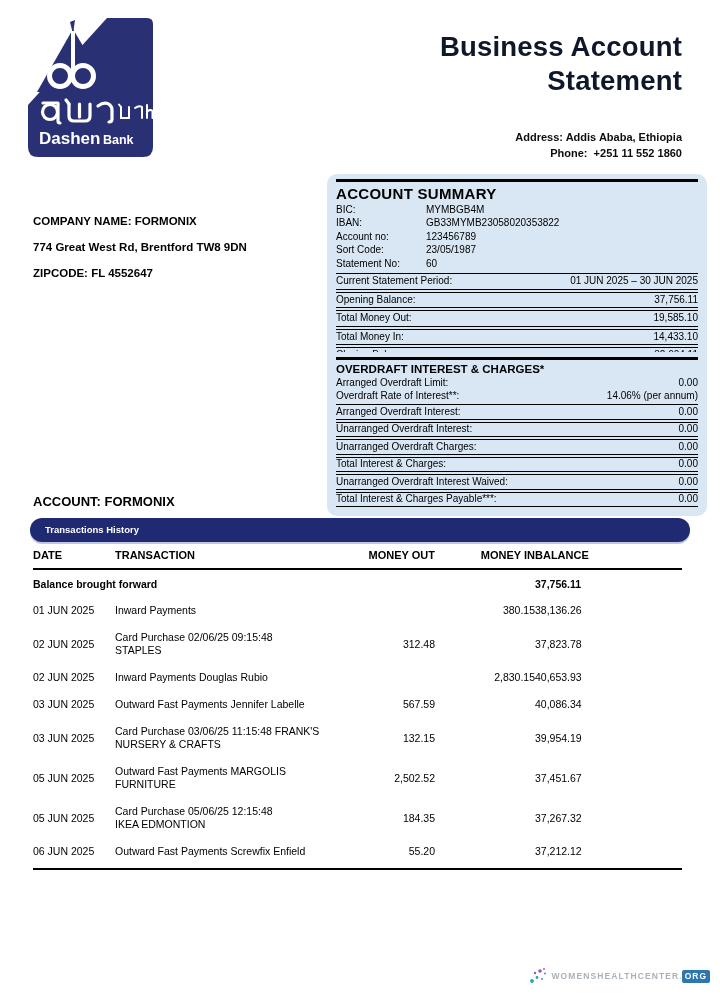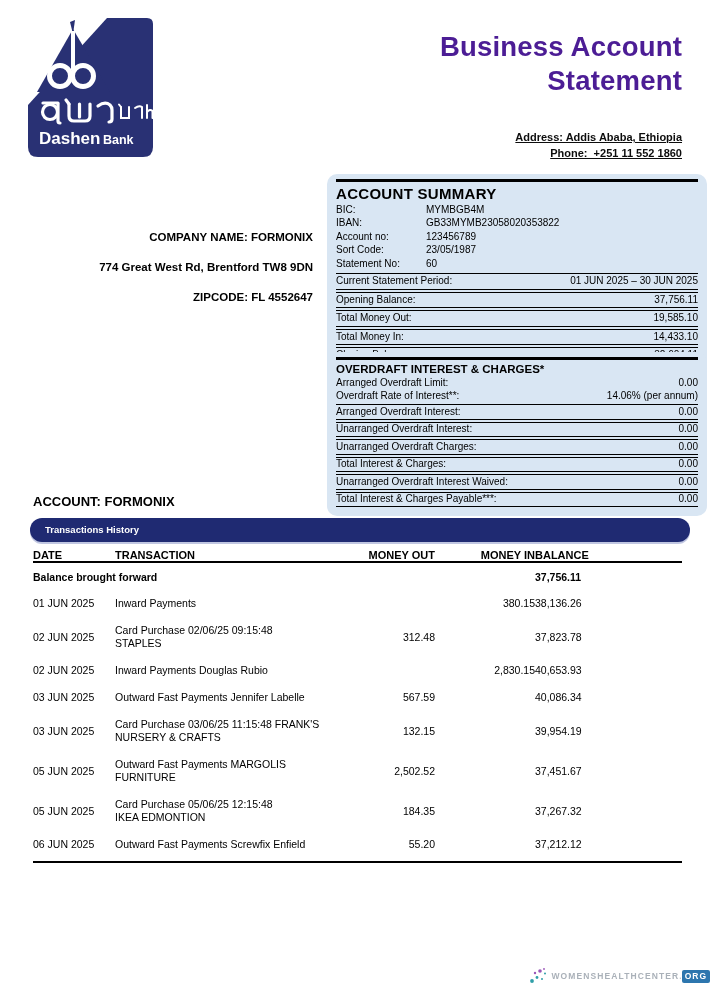--- a/index.html
+++ b/index.html
@@ -8,28 +8,28 @@
     font-family:"Liberation Sans",sans-serif;color:#000;overflow:hidden;
     -webkit-font-smoothing:antialiased;
   }
   .abs{position:absolute;}
 
   
   #logo{left:28px;top:18px;width:125px;height:139px;}
 
   
   #title-block{left:300px;top:30px;right:38px;text-align:right;
-    font-weight:bold;font-size:27.5px;line-height:34px;color:#4c1d95;letter-spacing:.2px;}
+    font-weight:bold;font-size:27.5px;line-height:34px;color:#0f172a;letter-spacing:.2px;}
   #hdr-contact{right:38px;top:130px;text-align:right;font-weight:bold;
     font-size:11px;line-height:15.5px;color:#0d0d0d;}
-  #hdr-contact .ln{white-space:pre;text-decoration:underline;}
+  #hdr-contact .ln{white-space:pre;}
 
   
   #company{left:33px;top:214px;width:280px;font-weight:bold;font-size:11.5px;line-height:14px;}
-  #company .blk{margin:16px 0 12px 0;text-align:right;}
+  #company .blk{margin:0 0 12px 0;}
 
   
   .panel{left:327px;width:380px;background:#d9e6f3;border-radius:10px;
     padding:5px 9px 9px 9px;box-sizing:border-box;}
   #summary-panel{top:174px;min-height:167px;}
   #overdraft-panel{top:352px;min-height:129px;}
   .panel h2{margin:0;border-top:3px solid #000;padding-top:2px;}
   #summary-panel h2{font-size:15px;letter-spacing:.3px;line-height:19px;}
   #overdraft-panel h2{font-size:11.5px;line-height:15px;}
 
@@ -42,21 +42,21 @@
   .od-row.boxed{border-top:1px solid #000;border-bottom:1px solid #000;margin-top:2px;padding:0.5px 0;}
 
   
   #account-heading{left:33px;top:494px;font-size:13px;font-weight:bold;}
   #tx-bar{left:30px;top:518px;width:660px;height:24px;background:#1f2a72;
     border-radius:13px;box-shadow:0 2px 0 rgba(141,151,201,.55);}
   #tx-bar .bar-label{color:#fff;font-size:9.5px;font-weight:bold;line-height:24px;padding-left:15px;border-radius:12px;}
 
   #tx-table{left:33px;top:549px;width:649px;}
   .tx-row,#tx-head{display:flex;align-items:center;}
-  #tx-head{font-weight:bold;font-size:11px;border-bottom:2px solid #000;align-items:flex-end;}
+  #tx-head{font-weight:bold;font-size:11px;border-bottom:2px solid #000;padding-bottom:7px;align-items:flex-end;}
   .c-date{width:82px;flex:none;}
   .c-desc{width:237px;flex:none;white-space:pre-line;}
   .c-out{width:83px;flex:none;text-align:right;}
   .c-in{width:100px;flex:none;text-align:right;}
   .c-bal{flex:1;}
   .tx-row{font-size:10.5px;line-height:13px;padding:7px 0;}
   .tx-row.opening{font-weight:bold;padding:8px 0 6px 0;}
   .tx-row.opening .c-desc{width:319px;}
   #tx-rows{border-bottom:2px solid #000;padding-bottom:3px;}
 

